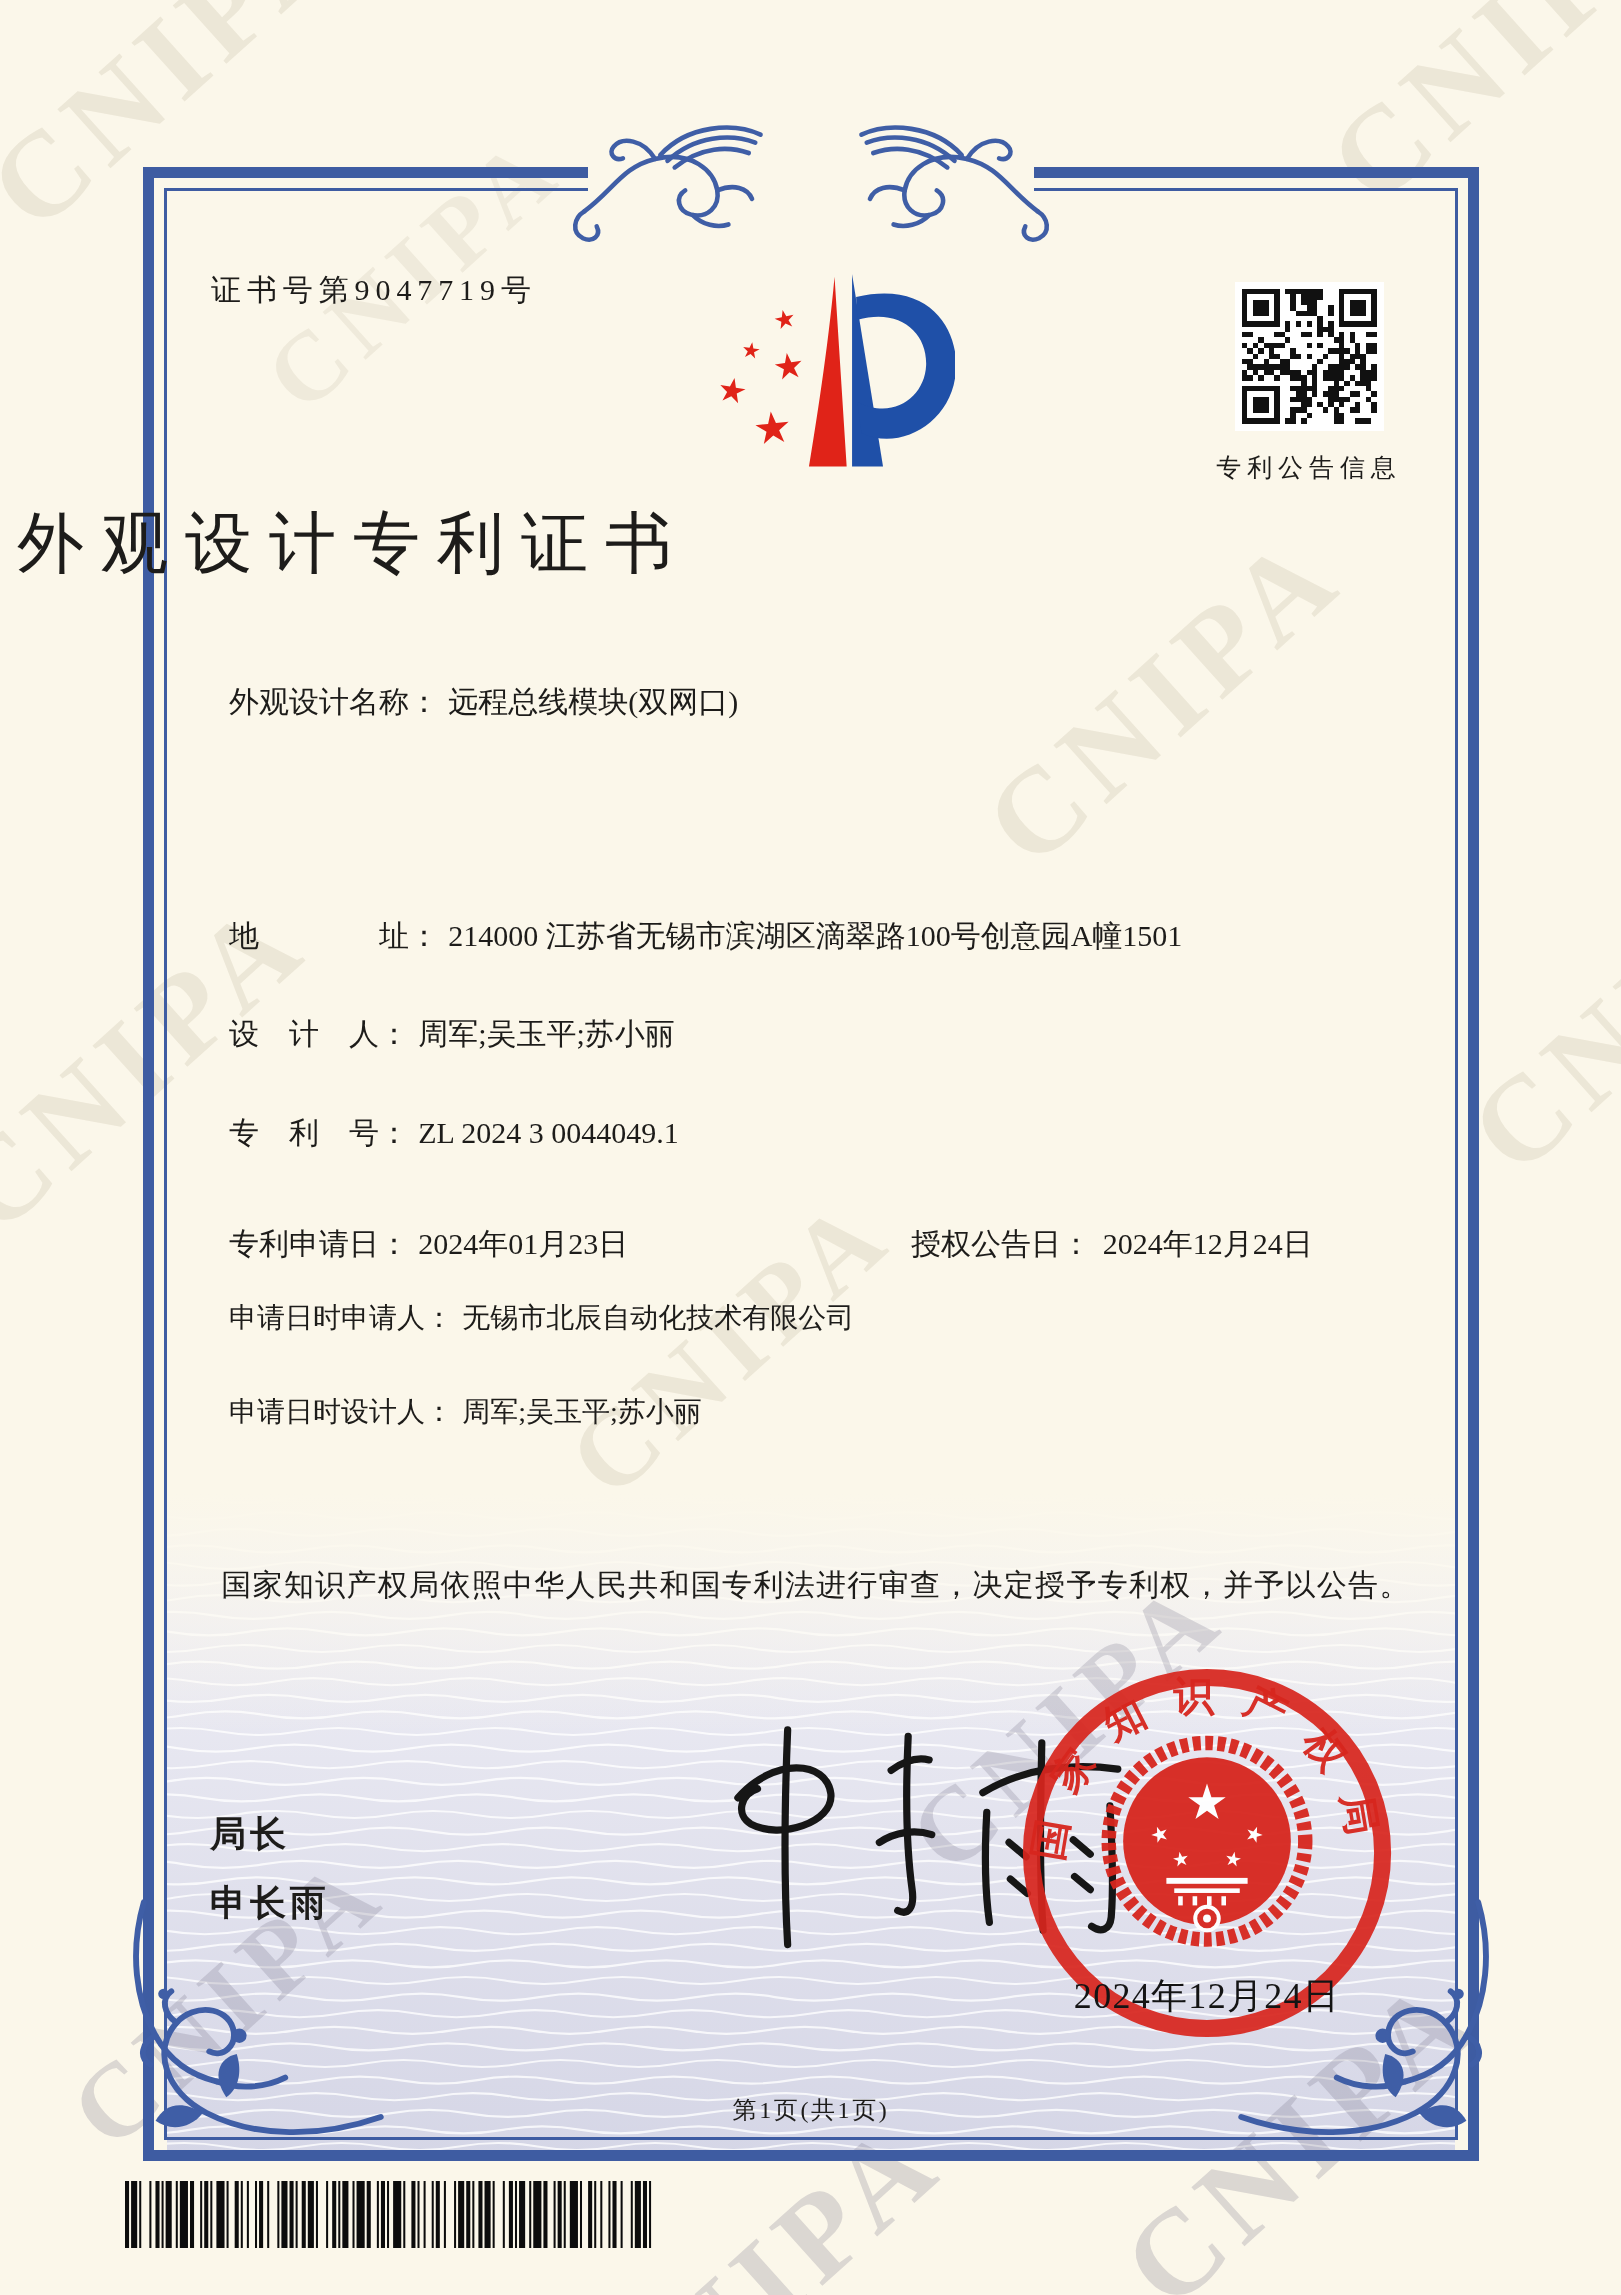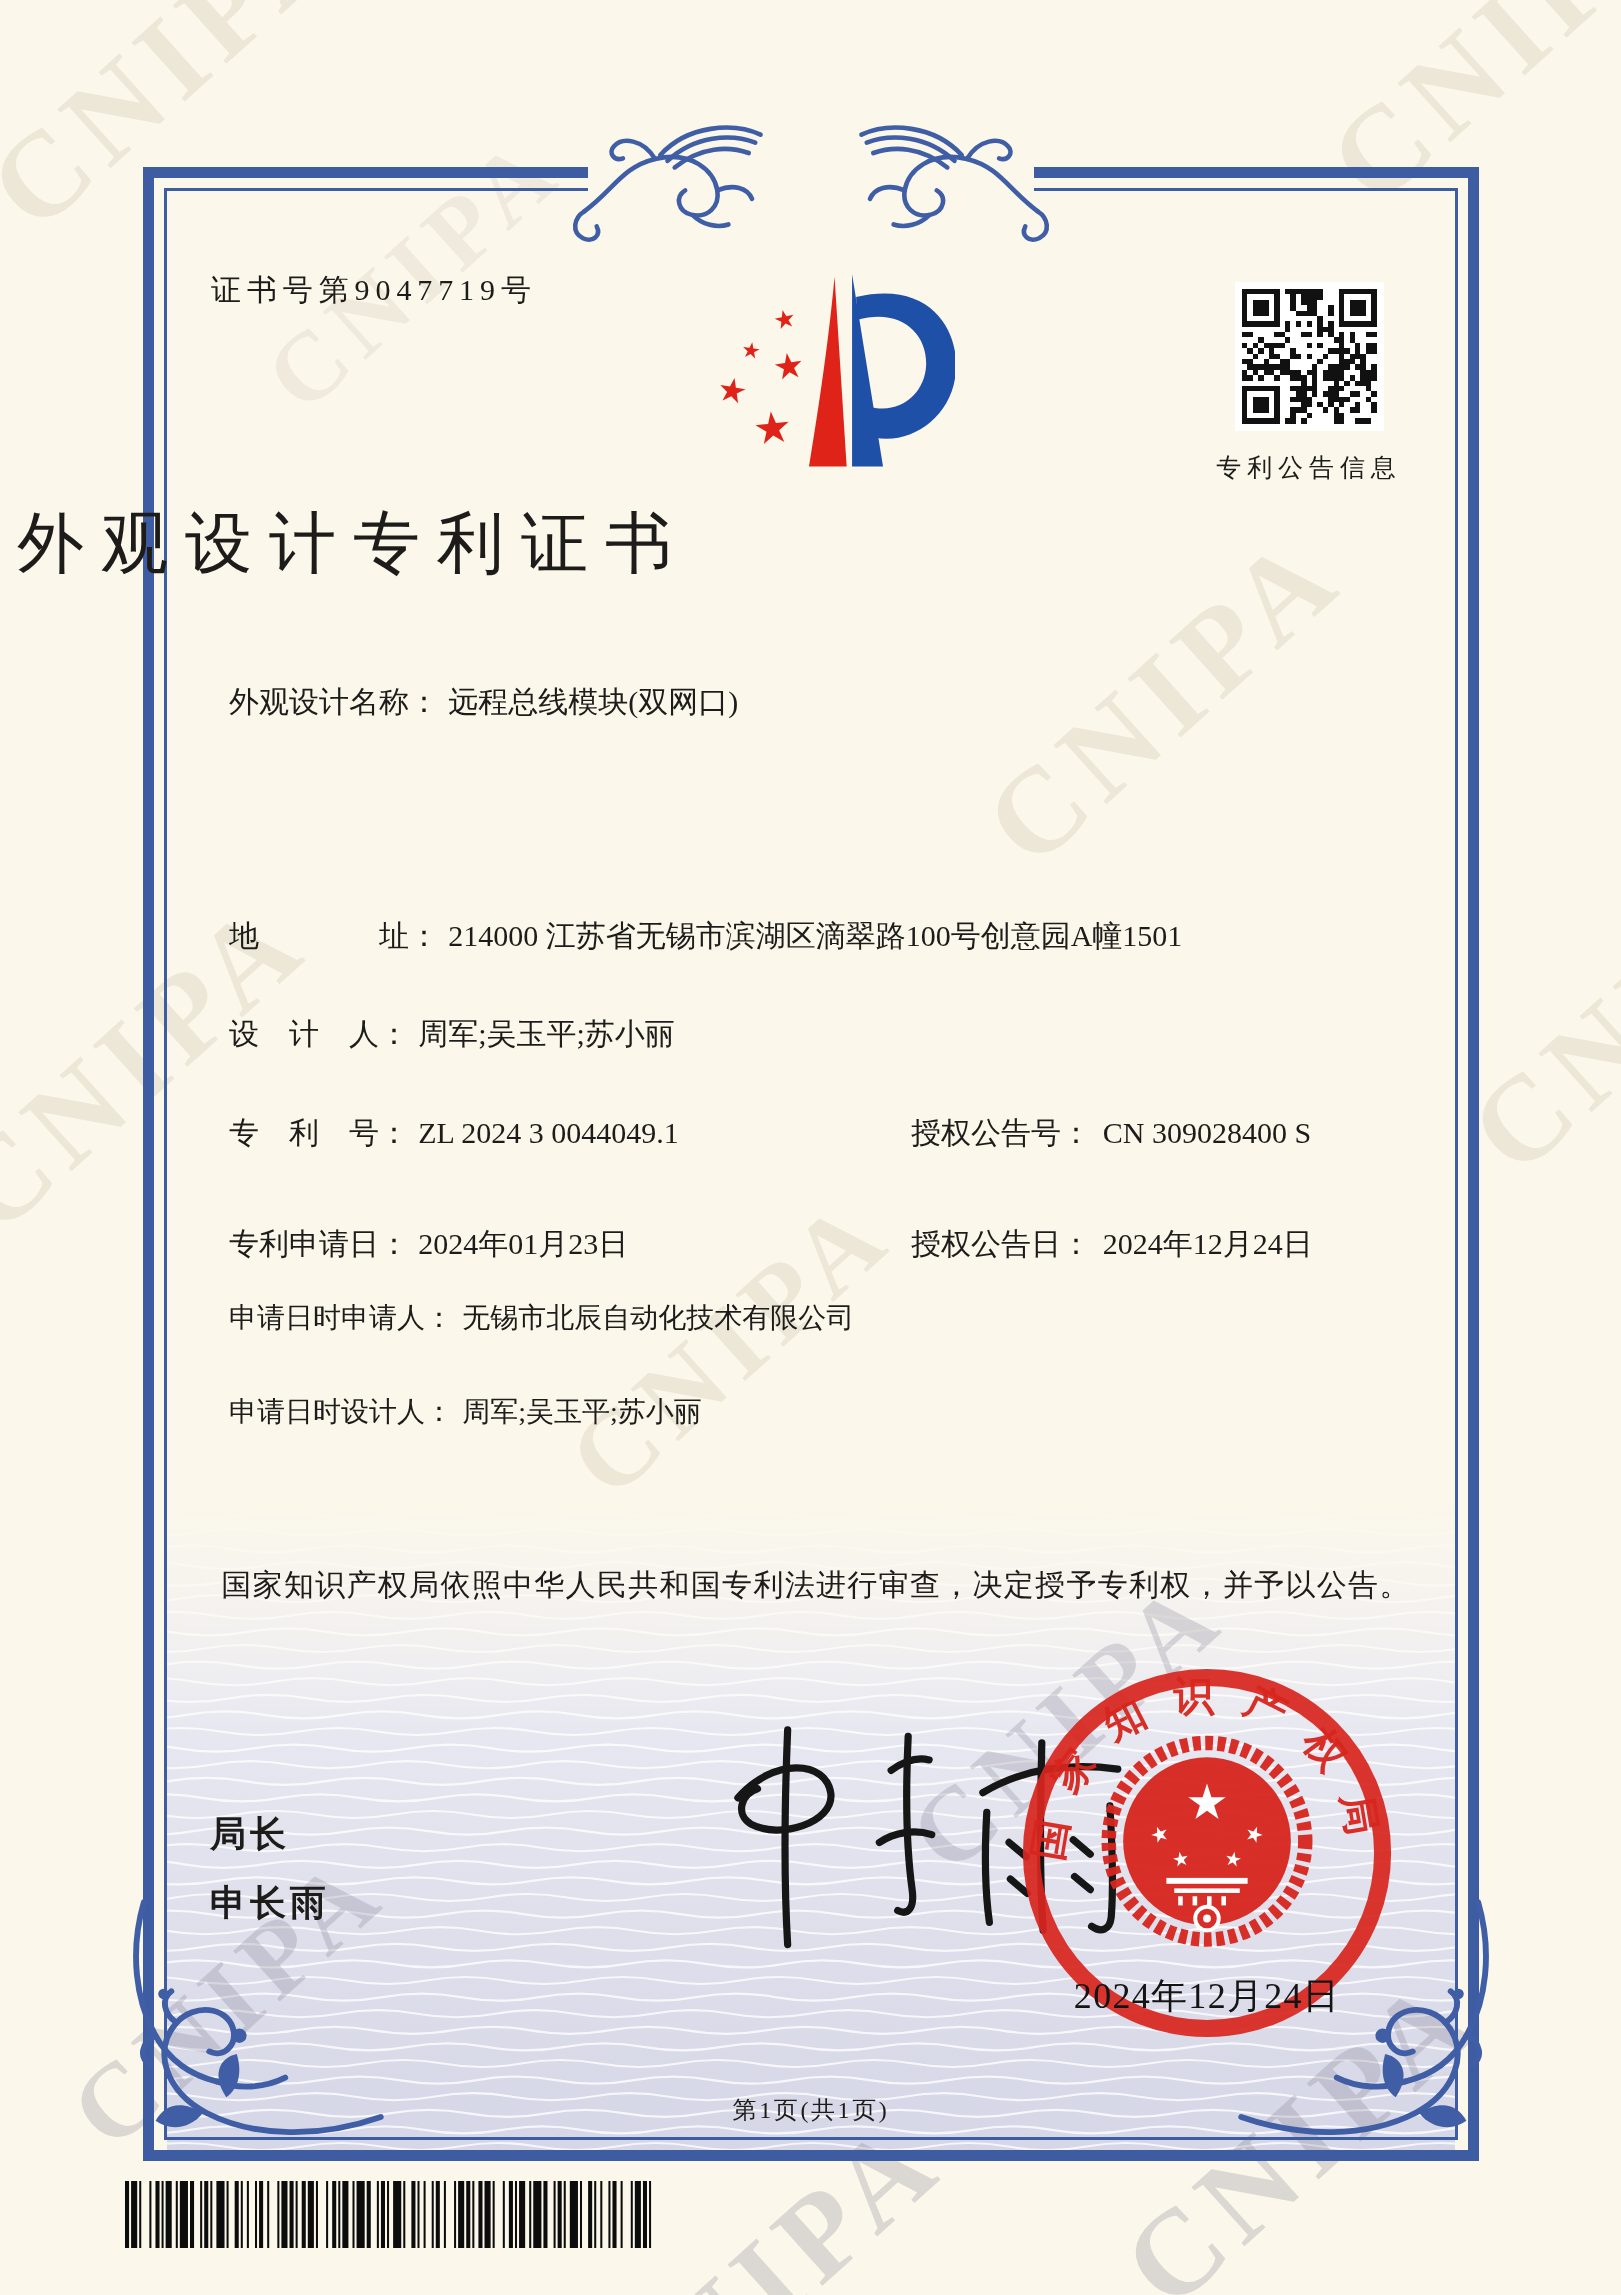--- a/index.html
+++ b/index.html
@@ -433,21 +433,20 @@
     <span class="lbl">外观设计名称：</span><span class="val">远程总线模块(双网口)</span>
   </div>
   <div class="row" style="top:916px;">
     <span class="lbl">地　　　　址：</span><span class="val">214000 江苏省无锡市滨湖区滴翠路100号创意园A幢1501</span>
   </div>
   <div class="row" style="top:1014px;">
     <span class="lbl">设　计　人：</span><span class="val">周军;吴玉平;苏小丽</span>
   </div>
   <div class="row" style="top:1113px;">
     <span class="lbl">专　利　号：</span><span class="val">ZL 2024 3 0044049.1</span>
-    <span class="pair2"><span class="lbl">授权公告号：</span><span class="val">CN 309028400 S</span></span>
   </div>
   <div class="row" style="top:1204px;margin-top:20px;">
     <span class="lbl">专利申请日：</span><span class="val">2024年01月23日</span>
     <span class="pair2"><span class="lbl">授权公告日：</span><span class="val">2024年12月24日</span></span>
   </div>
   <div class="row small" style="top:1299px;">
     <span class="lbl">申请日时申请人：</span><span class="val">无锡市北辰自动化技术有限公司</span>
   </div>
   <div class="row small" style="top:1393px;">
     <span class="lbl">申请日时设计人：</span><span class="val">周军;吴玉平;苏小丽</span>

